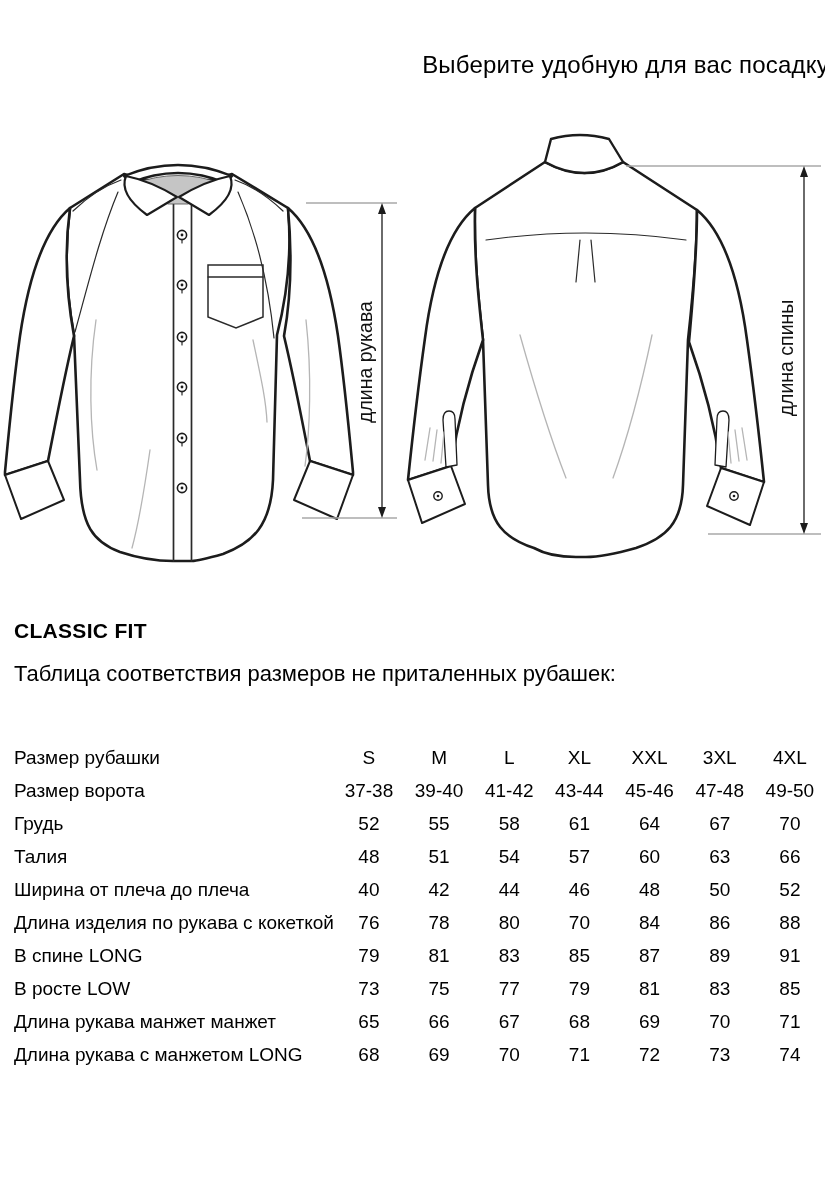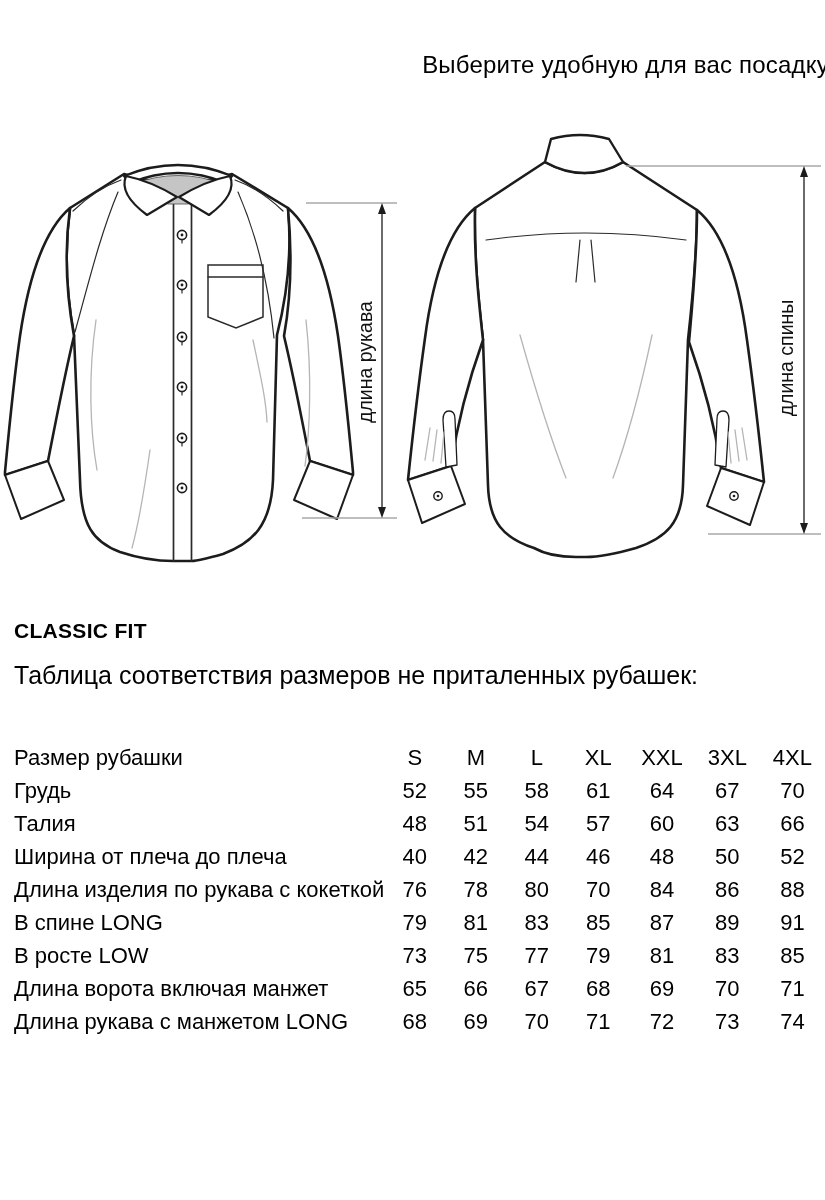--- a/index.html
+++ b/index.html
@@ -9,25 +9,25 @@
   }
   .title {
     position:absolute; top:51px; left:4px; width:825px; text-align:right;
     font-size:24px; font-weight:400; letter-spacing:0.2px;
   }
   .fit-heading {
     position:absolute; top:619px; left:14px;
     font-size:21px; font-weight:700; letter-spacing:0.3px;
   }
   .fit-subtitle {
-    position:absolute; top:661px; left:14px; font-size:25px; font-weight:400;
+    position:absolute; top:661px; left:14px; font-size:22px; font-weight:400;
   }
   table.size-table {
     position:absolute; top:741px; left:14px; border-collapse:collapse;
-    font-size:22px; line-height:1;
+    font-size:19px; line-height:1;
   }
   table.size-table td { height:33px; padding:0; white-space:nowrap; }
   table.size-table td.label { width:272px; text-align:left; }
   table.size-table td.val { width:75px; text-align:center; }
   svg.drawing { position:absolute; }
   #front-svg { left:0; top:130px; }
   #back-svg  { left:400px; top:130px; }
   .lnf { fill:#ffffff; stroke:#1c1c1c; stroke-width:2.6; stroke-linejoin:round; }
   .med { fill:#ffffff; stroke:#1c1c1c; stroke-width:2; stroke-linejoin:round; }
   .thin{ fill:none; stroke:#2a2a2a; stroke-width:1.2; stroke-linecap:round; }
@@ -198,20 +198,30 @@
           <td class="label">Размер рубашки</td>
           <td class="val">S</td>
           <td class="val">M</td>
           <td class="val">L</td>
           <td class="val">XL</td>
           <td class="val">XXL</td>
           <td class="val">3XL</td>
           <td class="val">4XL</td>
         </tr>
         <tr>
+          <td class="label">Размер ворота</td>
+          <td class="val">37-38</td>
+          <td class="val">39-40</td>
+          <td class="val">41-42</td>
+          <td class="val">43-44</td>
+          <td class="val">45-46</td>
+          <td class="val">47-48</td>
+          <td class="val">49-50</td>
+        </tr>
+        <tr>
           <td class="label">Грудь</td>
           <td class="val">52</td>
           <td class="val">55</td>
           <td class="val">58</td>
           <td class="val">61</td>
           <td class="val">64</td>
           <td class="val">67</td>
           <td class="val">70</td>
         </tr>
         <tr>
@@ -258,21 +268,21 @@
           <td class="label">В росте LOW</td>
           <td class="val">73</td>
           <td class="val">75</td>
           <td class="val">77</td>
           <td class="val">79</td>
           <td class="val">81</td>
           <td class="val">83</td>
           <td class="val">85</td>
         </tr>
         <tr>
-          <td class="label">Длина ворота включая манжет</td>
+          <td class="label">Длина рукава манжет манжет</td>
           <td class="val">65</td>
           <td class="val">66</td>
           <td class="val">67</td>
           <td class="val">68</td>
           <td class="val">69</td>
           <td class="val">70</td>
           <td class="val">71</td>
         </tr>
         <tr>
           <td class="label">Длина рукава с манжетом LONG</td>

